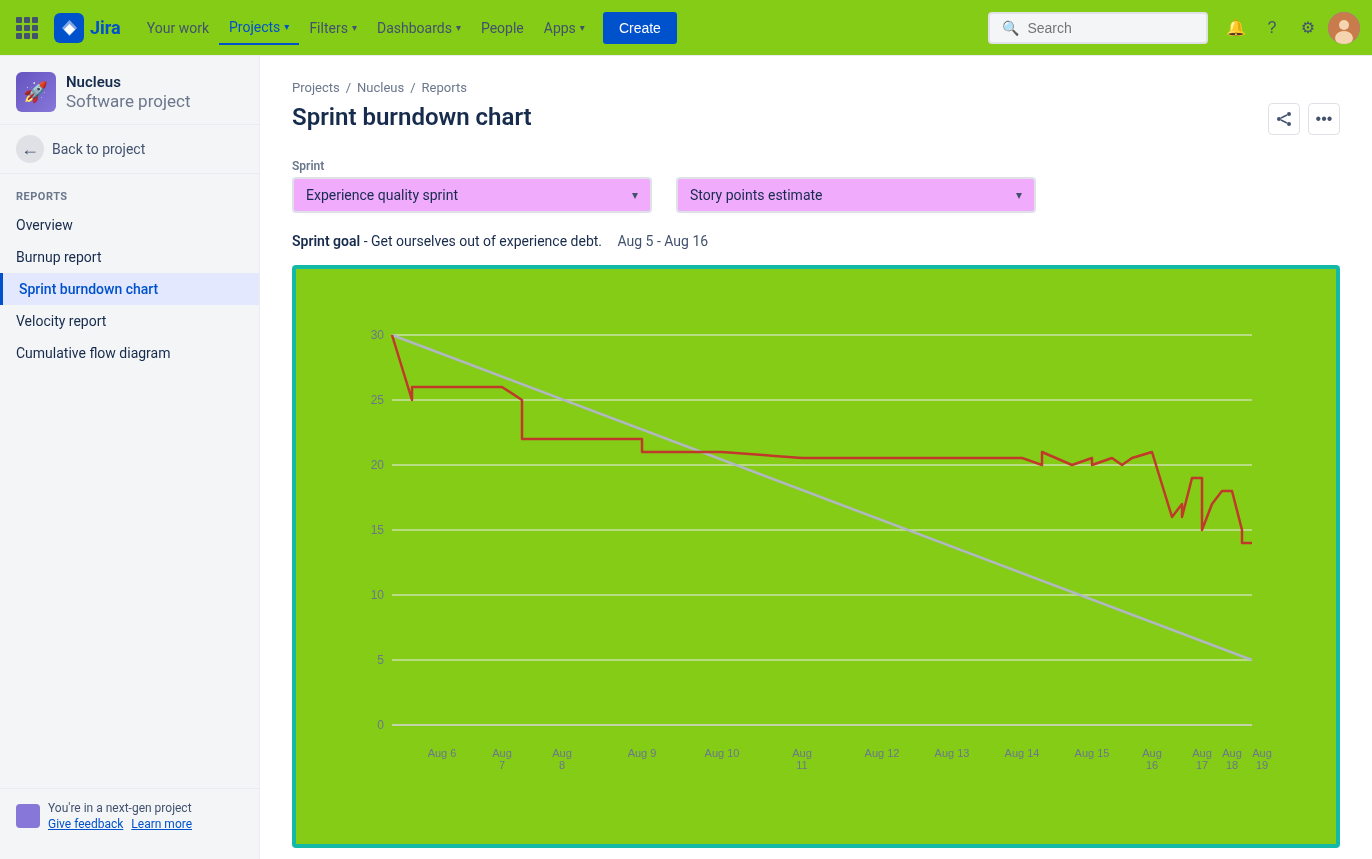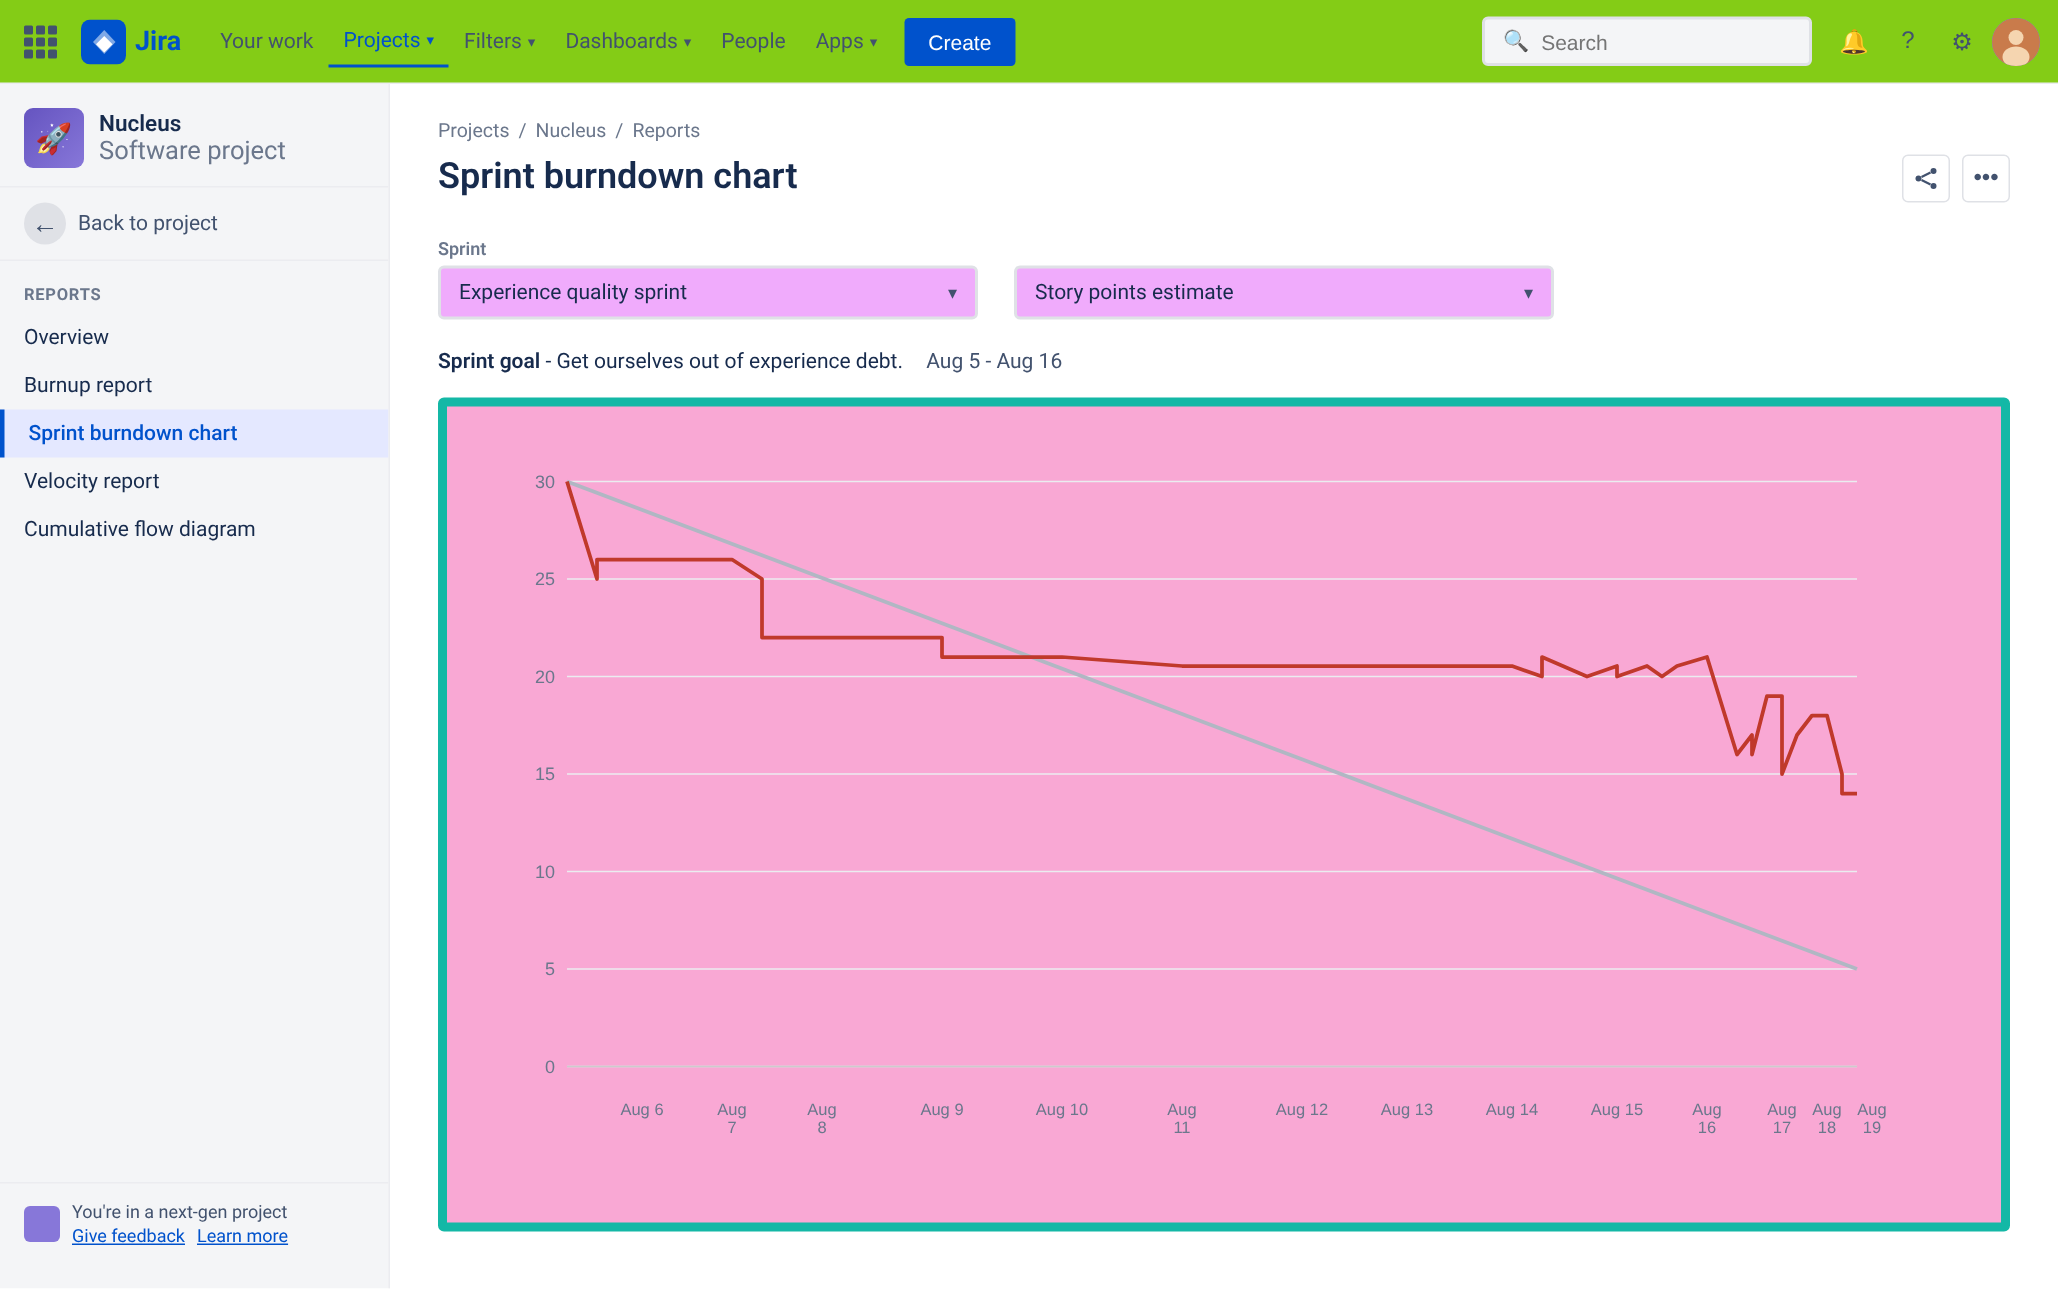--- a/index.html
+++ b/index.html
@@ -114,21 +114,21 @@
       padding: 8px 12px; min-width: 360px; cursor: pointer; font-size: 14px; color: #172b4d;
     }
     .filter-select .chevron { color: #42526e; font-size: 12px; }
 
     
     .sprint-goal { font-size: 14px; color: #172b4d; margin-bottom: 16px; }
     .sprint-goal strong { font-weight: 600; }
     .sprint-goal-dates { color: #42526e; margin-left: 12px; }
 
     
-    .chart-container { border: 6px solid #14b8a6; border-radius: 4px; padding: 20px; background: #f9a8d4; }
+    .chart-container { border: 4px solid #14b8a6; border-radius: 4px; padding: 36px; background: #84cc16; }
     .chart-svg-wrapper { position: relative; }
 
     svg text { font-family: -apple-system, BlinkMacSystemFont, 'Segoe UI', sans-serif; }
   </style>
 </head>
 <body>
 
 <nav class="topnav">
   <div class="topnav-grid">
     <span>

